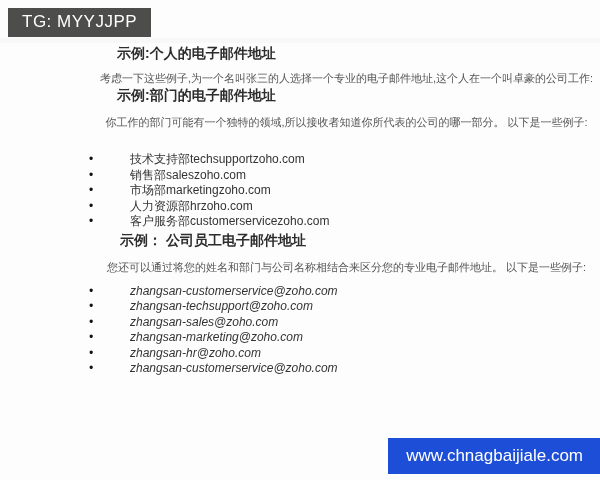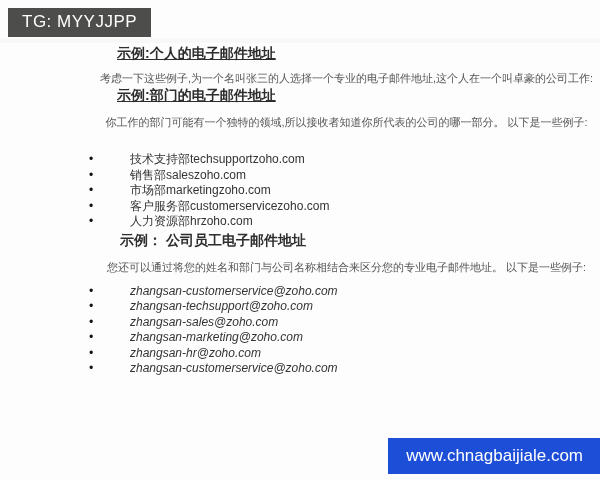--- a/index.html
+++ b/index.html
@@ -48,22 +48,22 @@
   }
   section { margin: 0; }
 
   .heading {
     font-size: 14px;
     font-weight: bold;
     color: #2d2d2d;
     margin: 0 0 0 29px;
     line-height: 17px;
   }
-  .sec-1 .heading { margin-top: 45px; text-decoration: underline; }
-  .sec-2 .heading { margin-top: 2px; text-decoration: underline; }
+  .sec-1 .heading { margin-top: 45px; }
+  .sec-2 .heading { margin-top: 2px; }
   .sec-3 .heading { margin-top: 2px; margin-left: 32px; }
 
   .para {
     font-size: 11px;
     color: #555555;
     margin: 10px 0 0 12px;
     line-height: 13px;
     white-space: nowrap;
     text-align: center;
   }
@@ -105,22 +105,22 @@
     <p class="para">考虑一下这些例子,为一个名叫张三的人选择一个专业的电子邮件地址,这个人在一个叫卓豪的公司工作:</p>
   </section>
 
   <section class="sec-2">
     <h2 class="heading">示例:部门的电子邮件地址</h2>
     <p class="para">你工作的部门可能有一个独特的领域,所以接收者知道你所代表的公司的哪一部分。 以下是一些例子:</p>
     <ul class="bullets">
         <li>技术支持部techsupportzoho.com</li>
         <li>销售部saleszoho.com</li>
         <li>市场部marketingzoho.com</li>
+        <li>人力资源部hrzoho.com</li>
         <li>客户服务部customerservicezoho.com</li>
-        <li>人力资源部hrzoho.com</li>
       </ul>
   </section>
 
   <section class="sec-3">
     <h2 class="heading">示例： 公司员工电子邮件地址</h2>
     <p class="para">您还可以通过将您的姓名和部门与公司名称相结合来区分您的专业电子邮件地址。 以下是一些例子:</p>
     <ul class="bullets">
         <li>zhangsan-customerservice@zoho.com</li>
         <li>zhangsan-techsupport@zoho.com</li>
         <li>zhangsan-sales@zoho.com</li>

